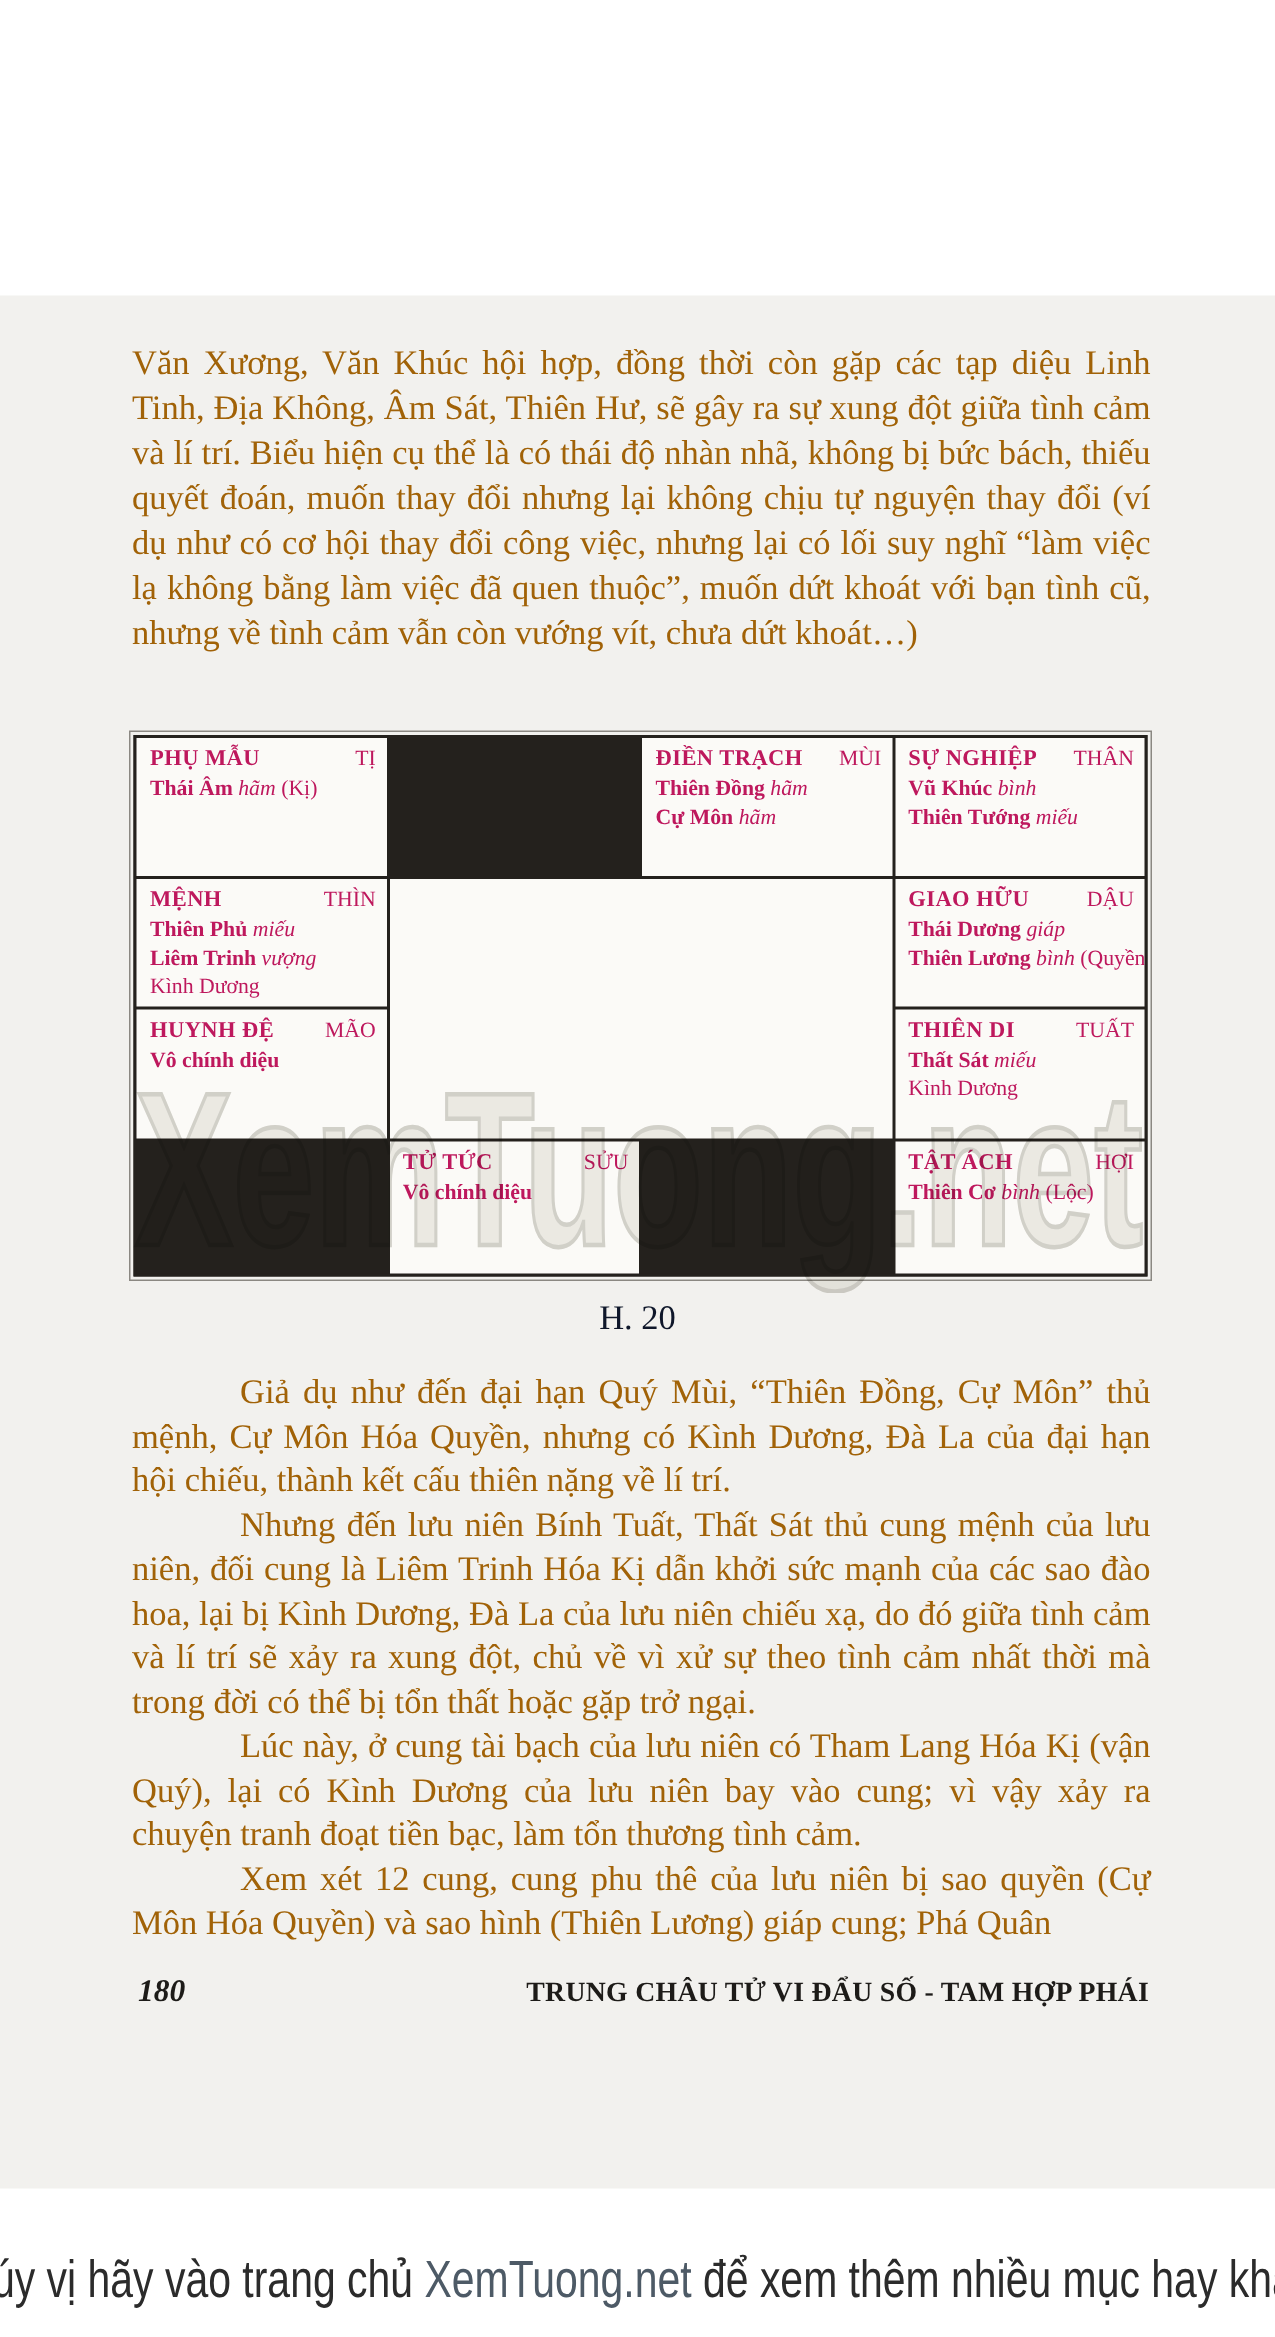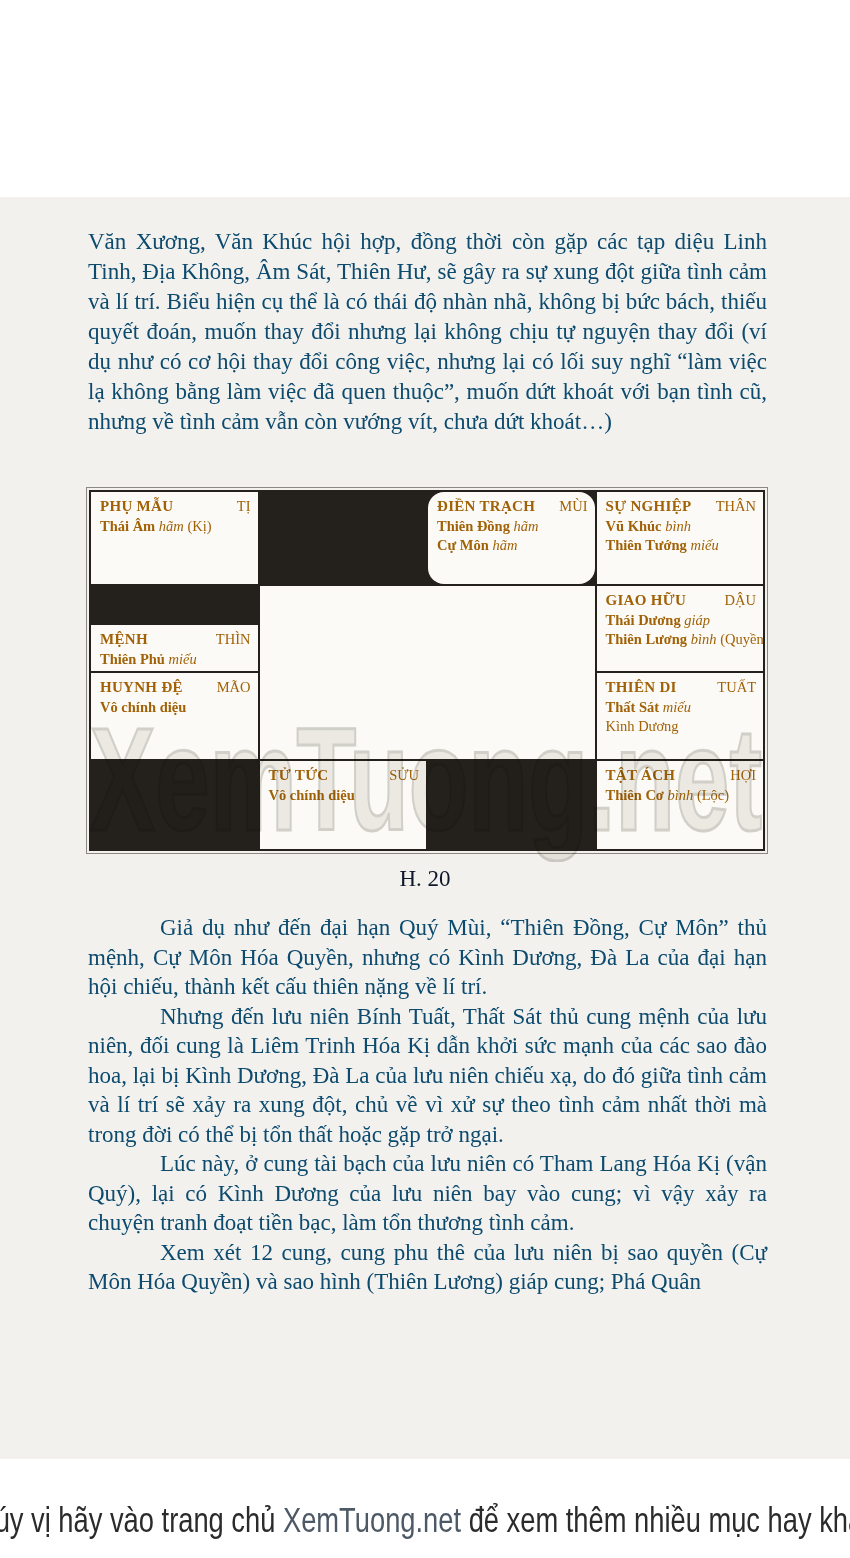--- a/index.html
+++ b/index.html
@@ -14,21 +14,21 @@
   .scan {
     position: absolute; left: 0; top: 197px;
     width: 850px; height: 1262px;
     background: #f2f1ee;
   }
   .para {
     margin: 0;
     font-size: 23px;
     line-height: 30px;
     text-align: justify;
-    color: #0c4a6e;
+    color: #a16207;
   }
   .top-para {
     position: absolute; left: 88px; top: 30px; width: 679px;
   }
   
   .chart-outer {
     position: absolute; left: 86px; top: 290px;
     width: 682px; height: 367px;
     border: 1px solid #8b8882;
     padding: 2px;
@@ -42,35 +42,35 @@
     grid-template-rows: 92px 85px 86px 1fr;
     gap: 2px;
     background: #24211d;
     border: 2px solid #24211d;
   }
   .cell {
     background: #fbfaf7;
     padding: 5px 7px 4px 9px;
     font-size: 14.5px;
     line-height: 19px;
-    color: #a16207;
+    color: #be185d;
     overflow: hidden;
   }
   .cell-head { display: flex; justify-content: space-between; align-items: baseline; margin-bottom: 1px; }
   .palace { font-weight: bold; font-size: 15px; letter-spacing: 0.3px; white-space: nowrap; }
   .branch { font-size: 14.5px; white-space: nowrap; padding-left: 4px; }
   .star-line { white-space: nowrap; }
   .star-name { font-weight: bold; }
   .star-name.plain { font-weight: normal; }
   .star-status { font-style: italic; }
   .pos-r1c1 { grid-row: 1; grid-column: 1; }
   .pos-r1c2 { grid-row: 1; grid-column: 2; }
-  .pos-r1c3 { grid-row: 1; grid-column: 3; border-radius: 16px; }
+  .pos-r1c3 { grid-row: 1; grid-column: 3; }
   .pos-r1c4 { grid-row: 1; grid-column: 4; }
-  .pos-r2c1 { grid-row: 2; grid-column: 1; margin-top: 39px; }
+  .pos-r2c1 { grid-row: 2; grid-column: 1; }
   .pos-center { grid-row: 2 / span 2; grid-column: 2 / span 2; }
   .pos-r2c4 { grid-row: 2; grid-column: 4; }
   .pos-r3c1 { grid-row: 3; grid-column: 1; }
   .pos-r3c4 { grid-row: 3; grid-column: 4; }
   .pos-r4c1 { grid-row: 4; grid-column: 1; }
   .pos-r4c2 { grid-row: 4; grid-column: 2; }
   .pos-r4c3 { grid-row: 4; grid-column: 3; }
   .pos-r4c4 { grid-row: 4; grid-column: 4; }
   .watermark {
     position: absolute; left: 84px; top: 505px;
@@ -196,18 +196,22 @@
 
   <div class="caption">H. 20</div>
 
   <div class="text-bottom" id="paras">
       <p class="para indent">Giả dụ như đến đại hạn Quý Mùi, “Thiên Đồng, Cự Môn” thủ mệnh, Cự Môn Hóa Quyền, nhưng có Kình Dương, Đà La của đại hạn hội chiếu, thành kết cấu thiên nặng về lí trí.</p>
       <p class="para indent">Nhưng đến lưu niên Bính Tuất, Thất Sát thủ cung mệnh của lưu niên, đối cung là Liêm Trinh Hóa Kị dẫn khởi sức mạnh của các sao đào hoa, lại bị Kình Dương, Đà La của lưu niên chiếu xạ, do đó giữa tình cảm và lí trí sẽ xảy ra xung đột, chủ về vì xử sự theo tình cảm nhất thời mà trong đời có thể bị tổn thất hoặc gặp trở ngại.</p>
       <p class="para indent">Lúc này, ở cung tài bạch của lưu niên có Tham Lang Hóa Kị (vận Quý), lại có Kình Dương của lưu niên bay vào cung; vì vậy xảy ra chuyện tranh đoạt tiền bạc, làm tổn thương tình cảm.</p>
       <p class="para indent">Xem xét 12 cung, cung phu thê của lưu niên bị sao quyền (Cự Môn Hóa Quyền) và sao hình (Thiên Lương) giáp cung; Phá Quân</p>
     </div>
 
+  <div class="page-footer">
+    <span class="pageno">180</span>
+    <span class="booktitle">TRUNG CHÂU TỬ VI ĐẨU SỐ - TAM HỢP PHÁI</span>
+  </div>
 
 </div>
 
 <div class="banner">
   <span class="banner-inner"><span>Qúy vị hãy vào trang chủ </span><a href="#" class="banner-link">XemTuong.net</a><span> để xem thêm nhiều mục hay khác</span></span>
 </div>
 
 </body></html>

